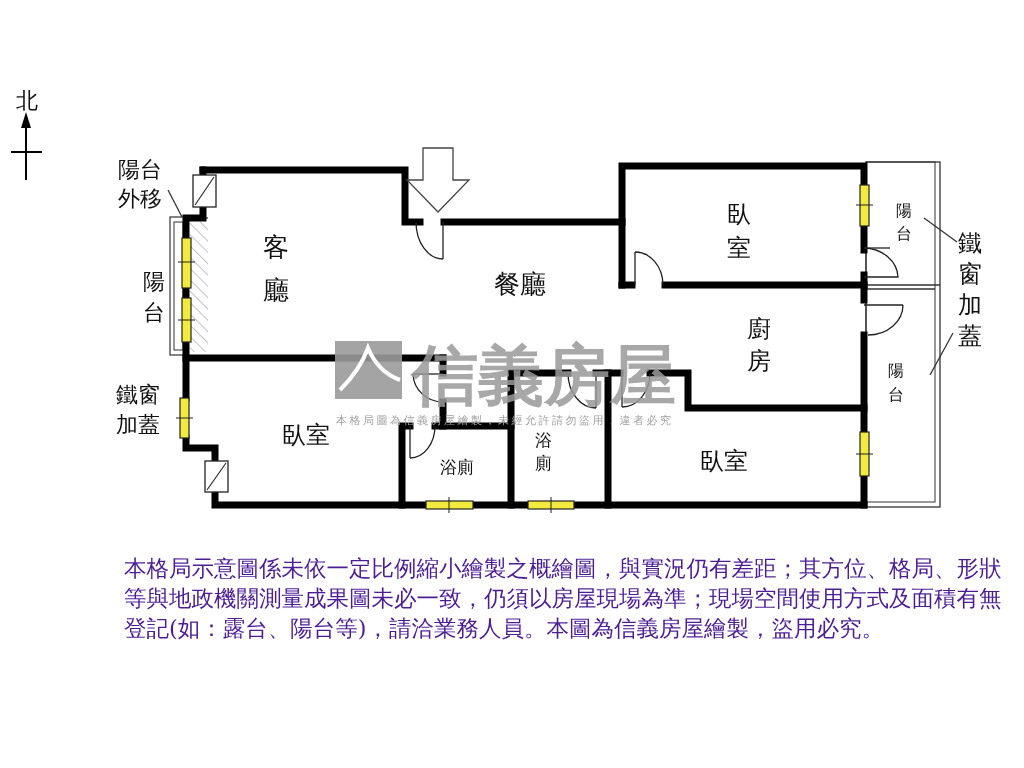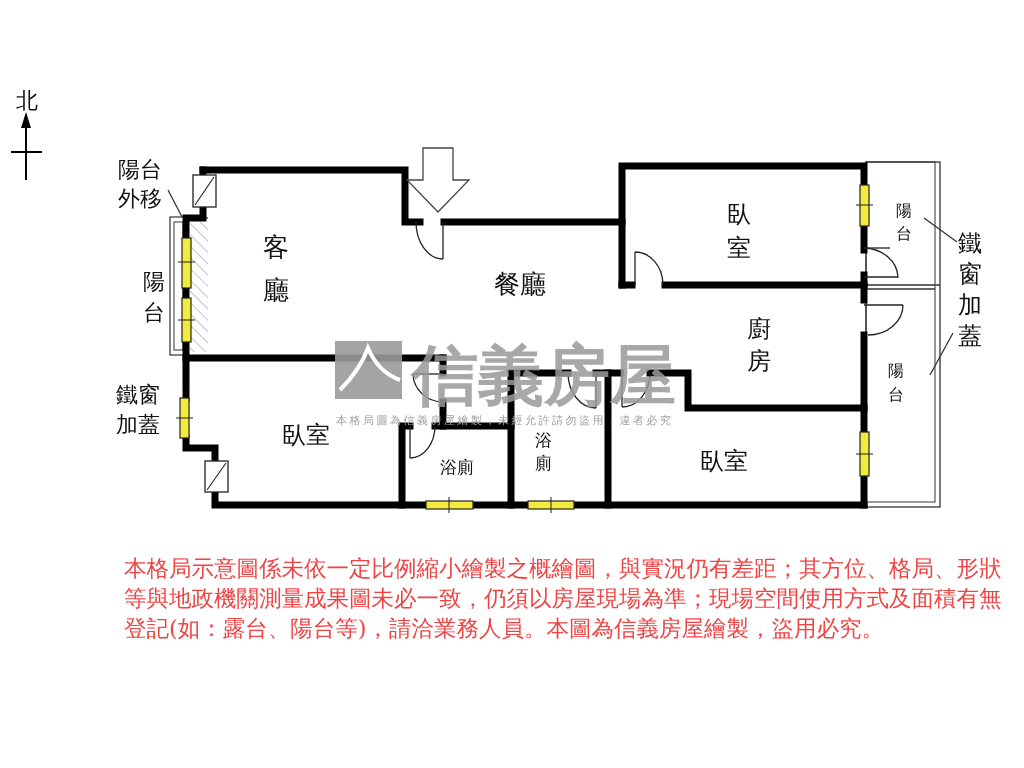--- a/index.html
+++ b/index.html
@@ -5,21 +5,21 @@
   html, body { margin: 0; padding: 0; background: #ffffff; }
   body { width: 1024px; height: 768px; position: relative; overflow: hidden; font-family: "DejaVu Serif", "Liberation Serif", serif; }
   #plan { position: absolute; left: 0; top: 0; width: 1024px; height: 768px; }
   .room-label { font-family: "DejaVu Serif", "Liberation Serif", serif; fill: #111; }
   .note-label { font-family: "DejaVu Serif", "Liberation Serif", serif; fill: #111; }
   .wm-big { font-family: "DejaVu Sans", "Liberation Sans", sans-serif; fill: #9a9a9a; font-weight: bold; opacity: 0.85; }
   .wm-small { font-family: "DejaVu Sans", "Liberation Sans", sans-serif; fill: #a0a0a0; }
   .disclaimer {
     position: absolute; left: 124px; top: 553px; width: 890px;
     font-family: "DejaVu Serif", "Liberation Serif", serif;
-    font-size: 22.5px; line-height: 30px; color: #ef4444;
+    font-size: 22.5px; line-height: 30px; color: #4c1d95;
     letter-spacing: 0px;
   }
   .wall { stroke: #000; stroke-width: 7; fill: none; stroke-linecap: square; stroke-linejoin: miter; }
   .thin { stroke: #333; stroke-width: 1.3; fill: none; }
   .door-arc { stroke: #222; stroke-width: 1.3; fill: none; }
   .win { fill: #f2ea3c; stroke: #222; stroke-width: 1.2; }
   .win-mark { stroke: #222; stroke-width: 1; }
 </style>
 </head>
 <body>

